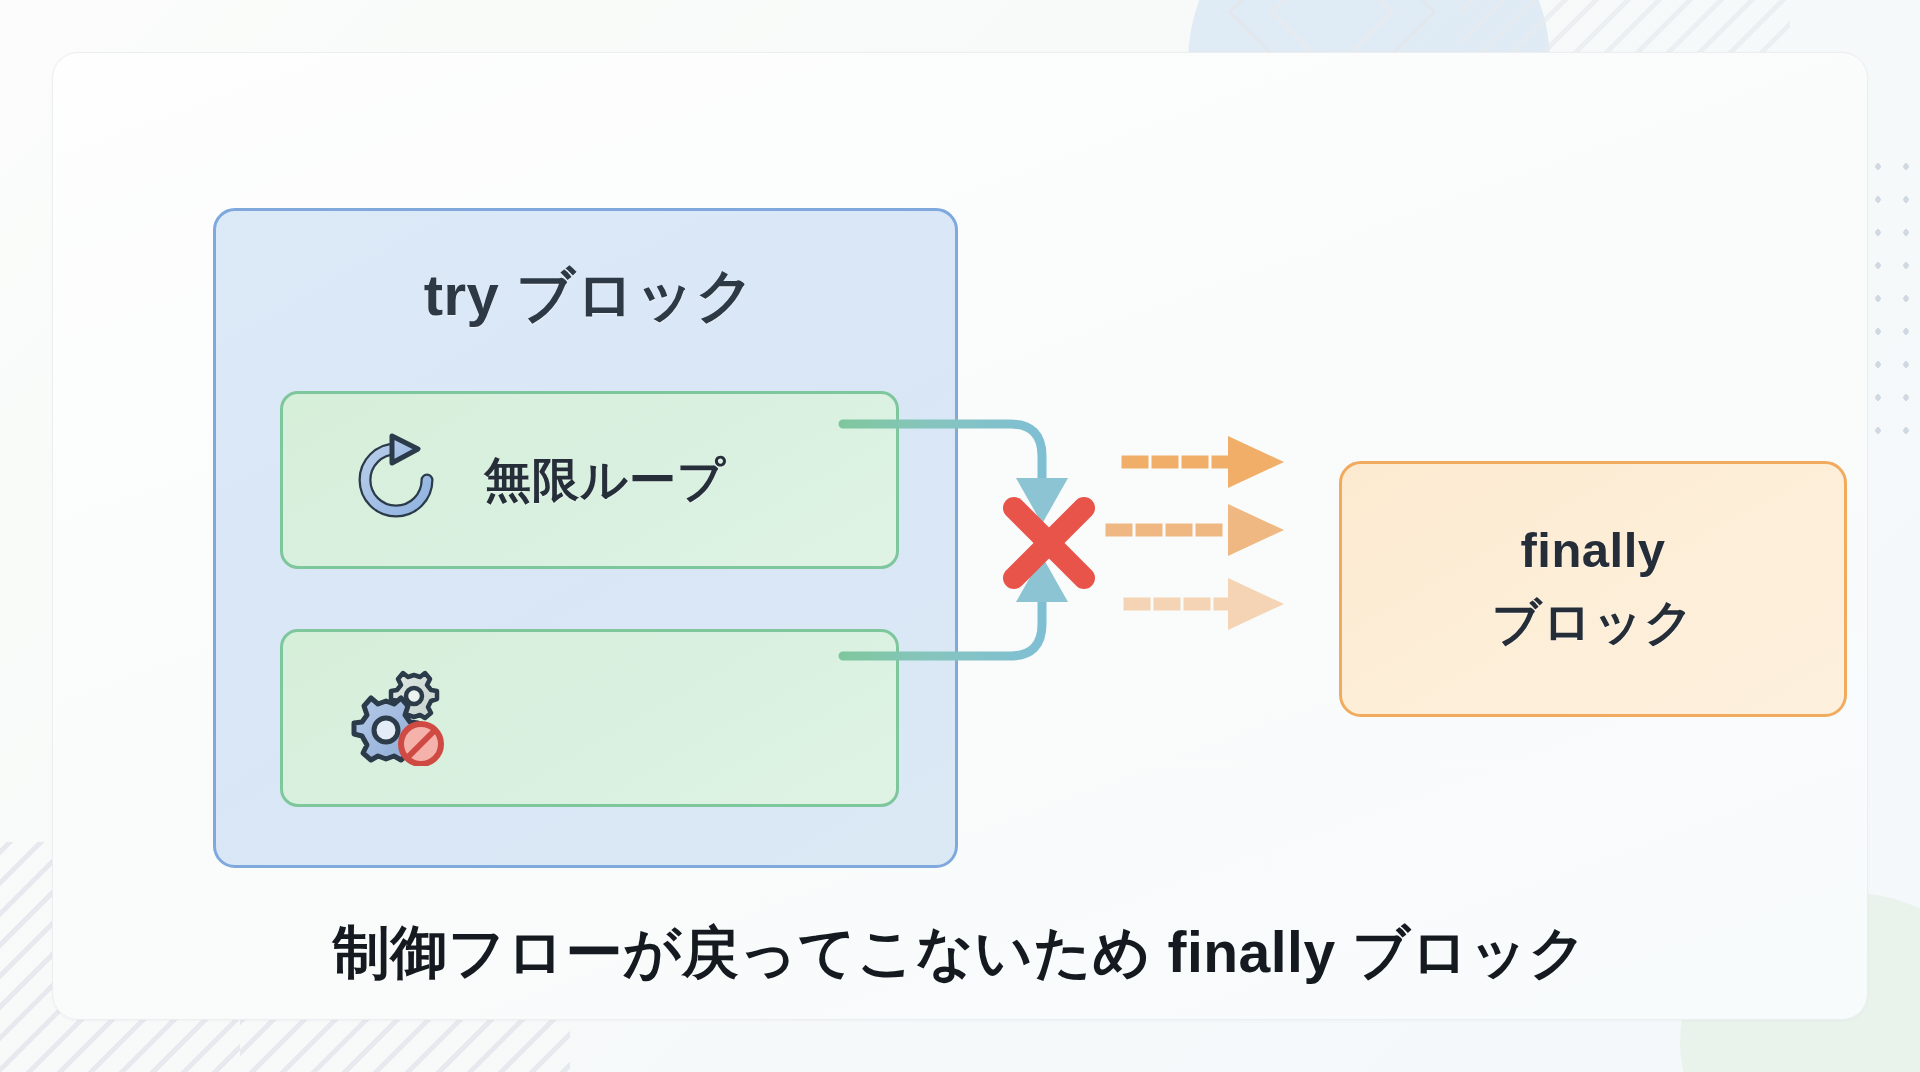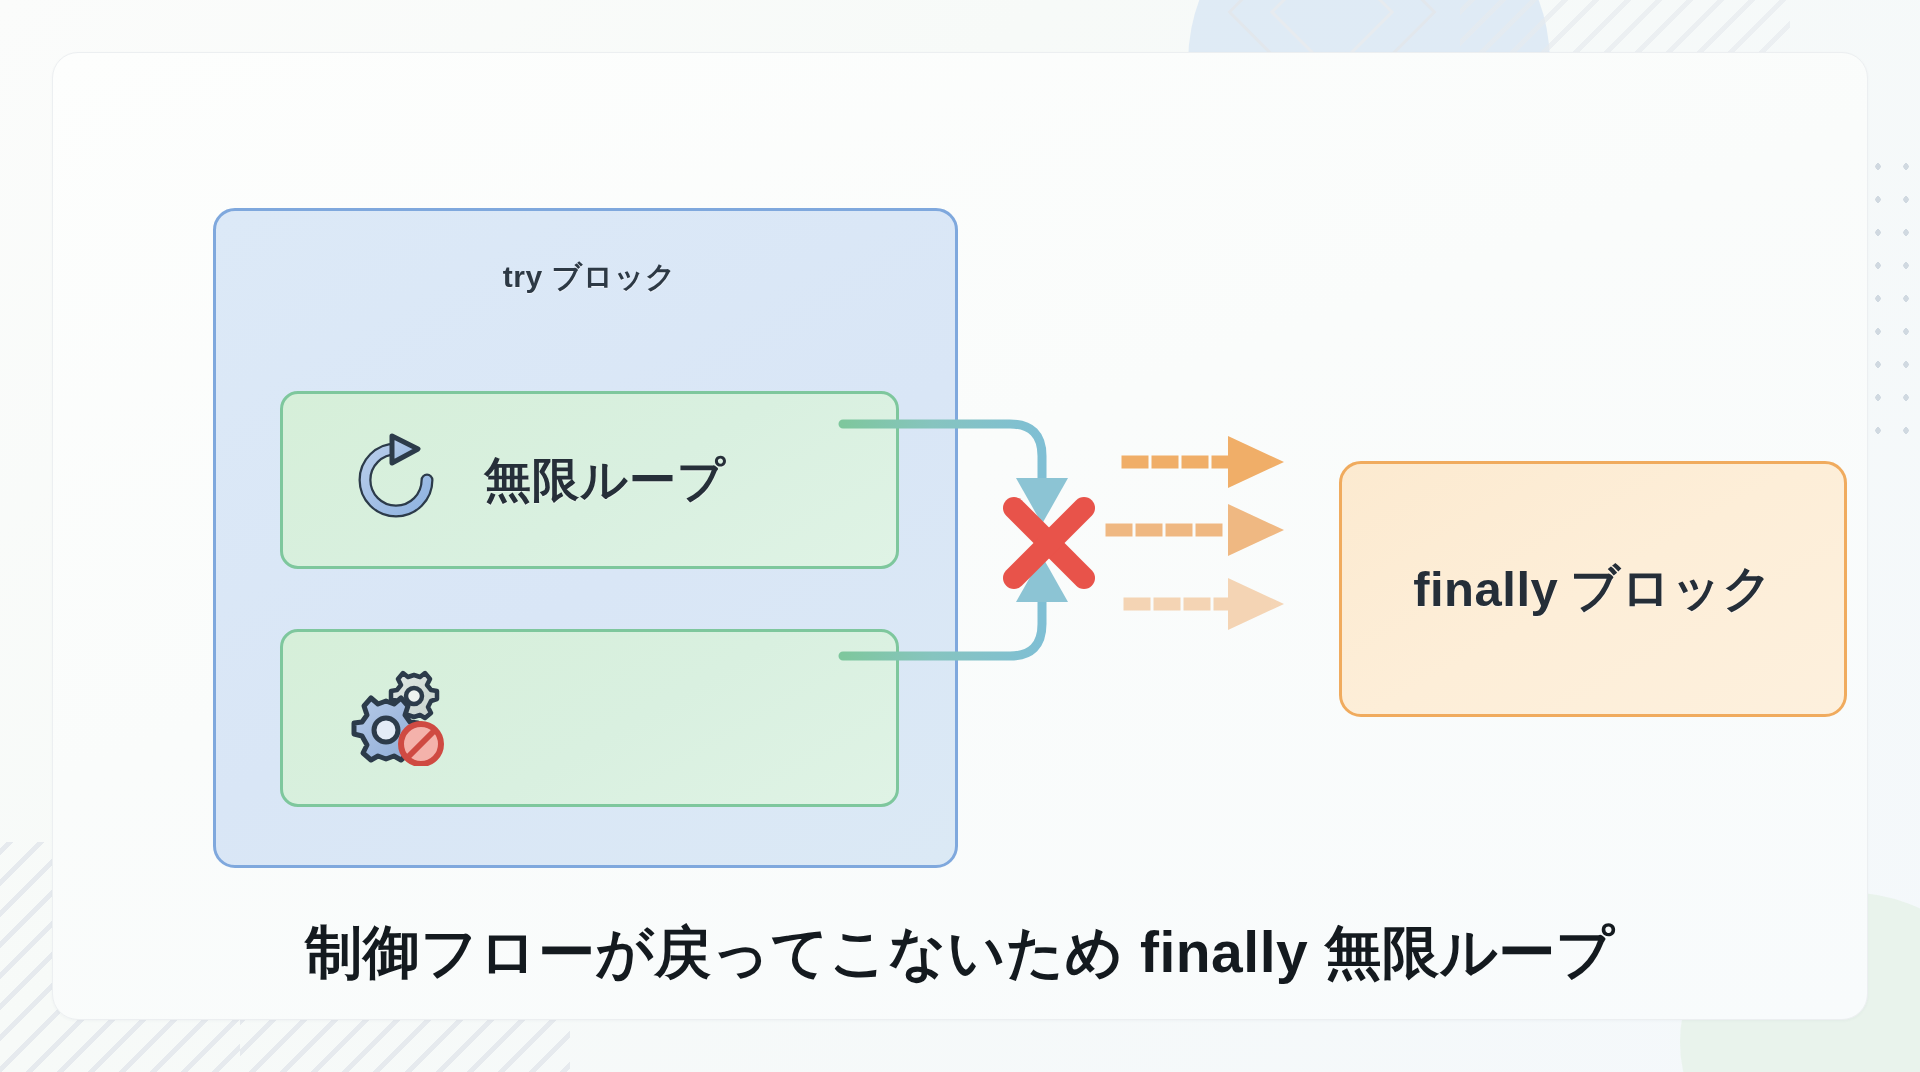--- a/index.html
+++ b/index.html
@@ -79,21 +79,21 @@
     left: 160px; top: 155px;
     width: 745px; height: 660px;
     background: linear-gradient(150deg,#dce9f7 0%, #d9e6f6 55%, #dbe9f5 100%);
     border: 3px solid #7fa8dd;
     border-radius: 22px;
   }
   .try-title {
     position: absolute;
     top: 46px; left: 8px; right: 0;
     text-align: center;
-    font-size: 30px;
+    font-size: 58px;
     font-weight: 700;
     color: #2d3945;
     letter-spacing: .5px;
     text-shadow: 0 1px 1px rgba(255,255,255,.6);
   }
 
   .issue-box {
     position: absolute;
     left: 64px;
     width: 619px; height: 178px;
@@ -118,21 +118,21 @@
 
   
   .finally-block {
     position: absolute;
     left: 1286px; top: 408px;
     width: 508px; height: 256px;
     background: linear-gradient(150deg,#fcead0 0%, #fdeed8 50%, #fdf0dd 100%);
     border: 3px solid #f0ab5e;
     border-radius: 22px;
     display: flex;
-    flex-direction: row;
+    flex-direction: column;
     align-items: center;
     justify-content: center;
     gap: 12px;
   }
   .finally-line {
     font-size: 49px;
     font-weight: 700;
     color: #252e38;
     letter-spacing: .5px;
     text-shadow: 0 1px 1px rgba(255,255,255,.5);
@@ -226,21 +226,21 @@
           </svg>
         </span>
       </div>
     </div>
 
     <div class="finally-block">
       <div class="finally-line">finally</div>
       <div class="finally-line">ブロック</div>
     </div>
 
-    <div class="caption">制御フローが戻ってこないため finally 無限ループ</div>
+    <div class="caption">制御フローが戻ってこないため finally ブロック</div>
   </div>
 
   <svg class="connectors" viewBox="0 0 1920 1072" preserveAspectRatio="none">
     <defs>
       <linearGradient id="gPipe" x1="0" y1="0" x2="1" y2="0">
         <stop offset="0%" stop-color="#7ec79d"></stop>
         <stop offset="45%" stop-color="#86c4bf"></stop>
         <stop offset="100%" stop-color="#7fbfd4"></stop>
       </linearGradient>
     </defs>

